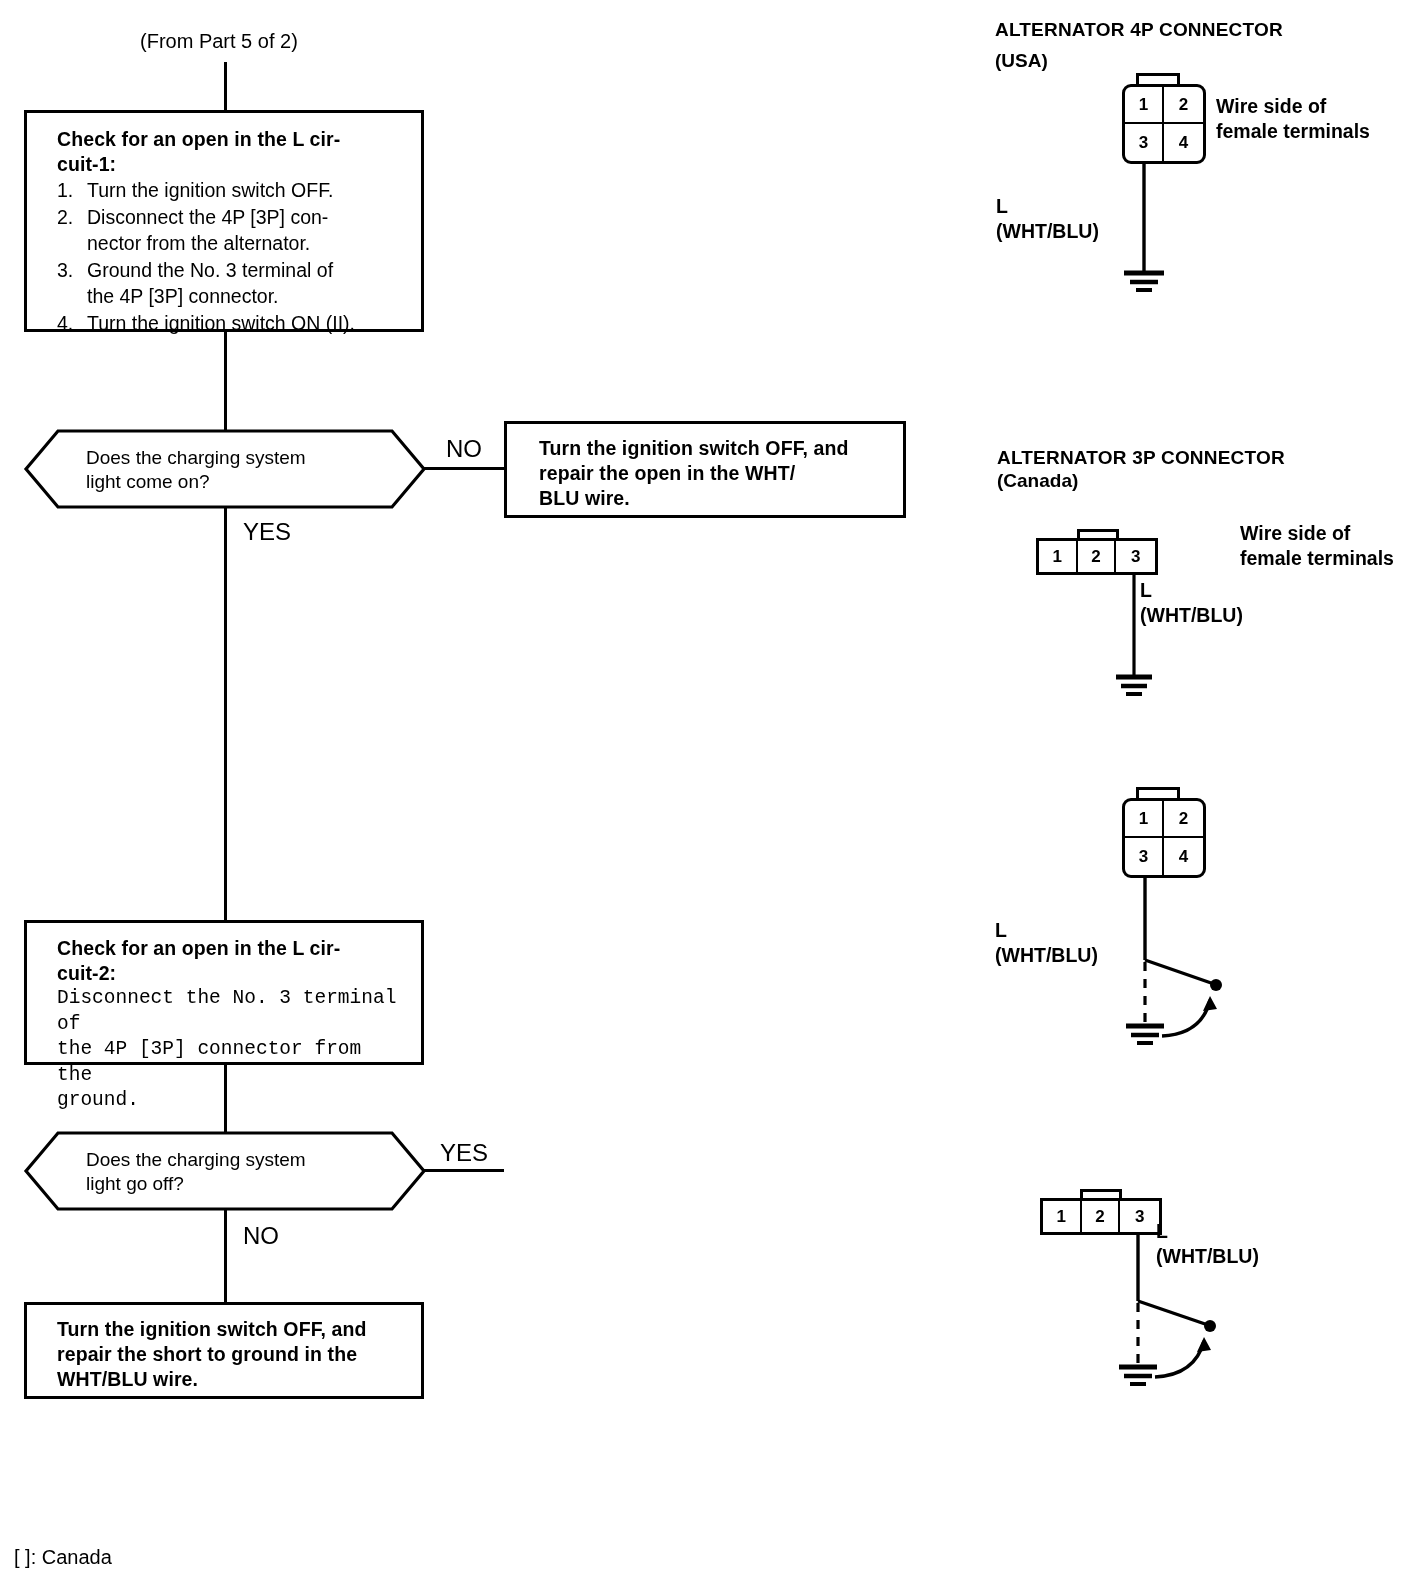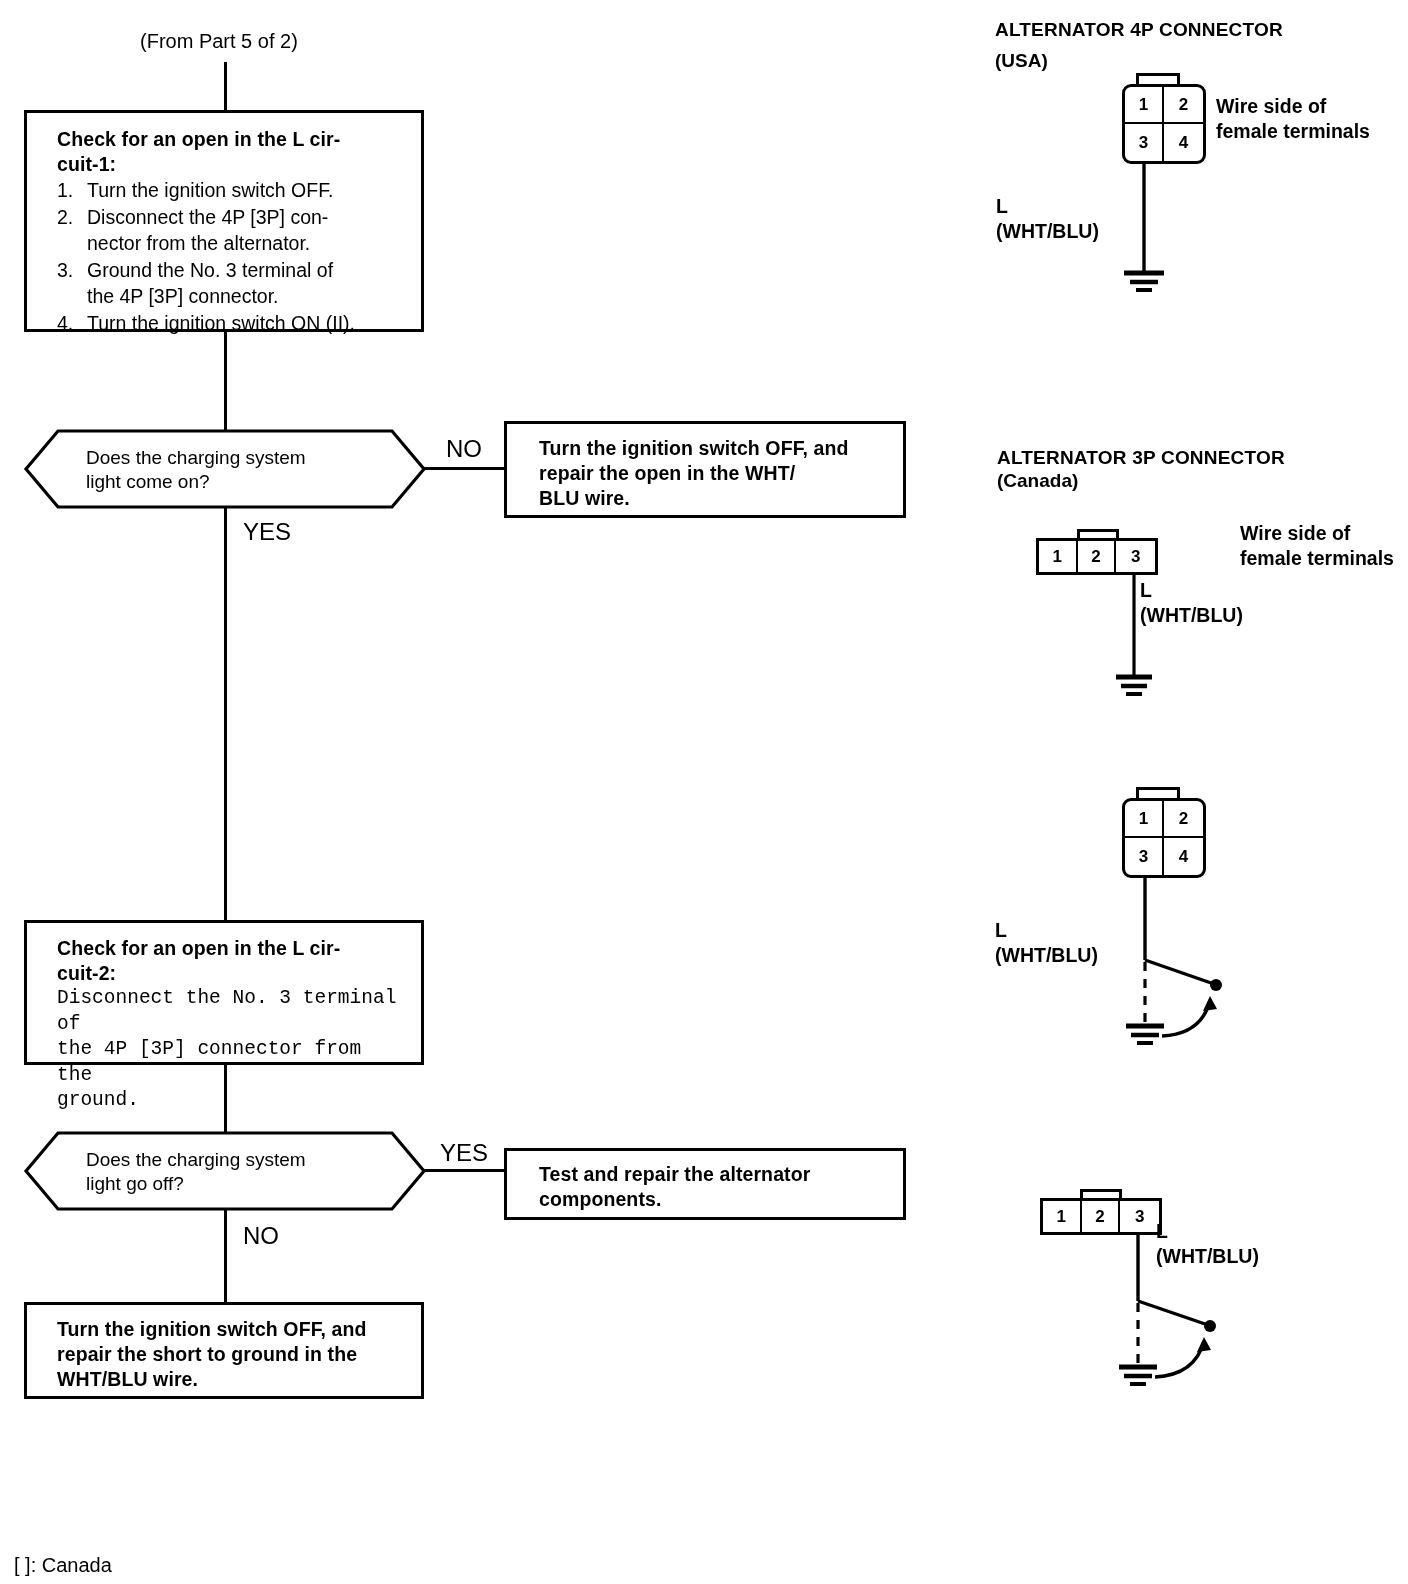--- a/index.html
+++ b/index.html
@@ -259,39 +259,33 @@
     <svg width="402" height="80" viewBox="0 0 402 80">
       <polygon points="34,2 368,2 400,40 368,78 34,78 2,40" fill="#ffffff" stroke="#000000" stroke-width="3.2"></polygon>
     </svg>
     <div class="hex-label" style="left:62px; top:17px;">Does the charging system</div>
     <div class="hex-label" style="left:62px; top:41px;">light go off?</div>
   </div>
 
   <div class="hline" style="left:424px; top:1169px; width:80px;"></div>
   <div class="branch-label" style="left:440px; top:1139px;">YES</div>
 
-  <div class="flow-box" style="left:504px; top:1148px; width:402px; height:72px;">
-    <div class="inner" style="padding:11px 16px 10px 32px;">
-      <div class="bold-txt">Test and repair the alternator</div>
-      <div class="bold-txt">components.</div>
-    </div>
-  </div>
 
   <div class="vline" style="left:224px; top:1210px; height:93px;"></div>
   <div class="branch-label" style="left:243px; top:1222px;">NO</div>
 
   <div class="flow-box" style="left:24px; top:1302px; width:400px; height:97px;">
     <div class="inner" style="padding:12px 16px 10px 30px;">
       <div class="bold-txt">Turn the ignition switch OFF, and</div>
       <div class="bold-txt">repair the short to ground in the</div>
       <div class="bold-txt">WHT/BLU wire.</div>
     </div>
   </div>
 
-  <div class="footer-note" style="left:14px; top:1546px;margin-top:8px;">[ ]: Canada</div>
+  <div class="footer-note" style="left:14px; top:1546px;">[ ]: Canada</div>
 
   <div class="conn-title" style="left:995px; top:18px;">ALTERNATOR 4P CONNECTOR</div>
   <div class="conn-sub" style="left:995px; top:41px;margin-top:8px;">(USA)</div>
 
   <div class="conn-tab" style="left:1136px; top:73px; width:44px; height:14px;"></div>
 
   <div class="conn4" style="left:1122px; top:84px;">
     <div class="cell c1">1</div>
     <div class="cell c2">2</div>
     <div class="cell c3">3</div>

